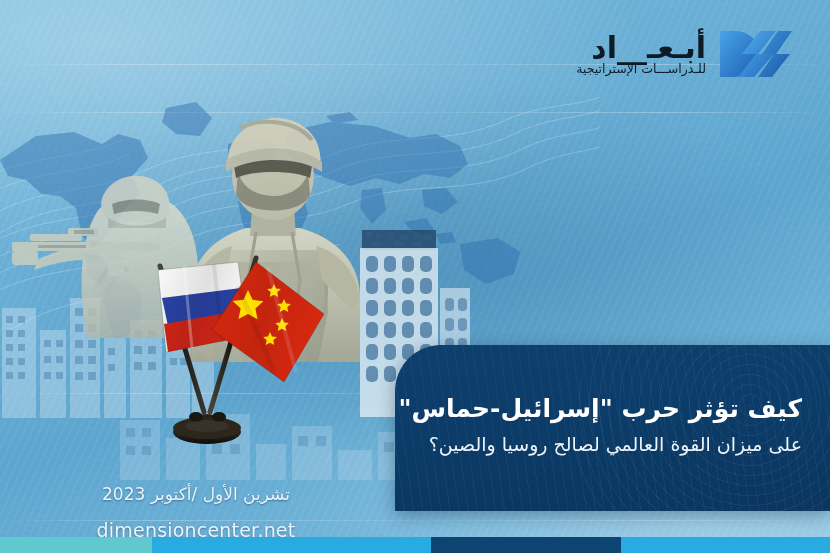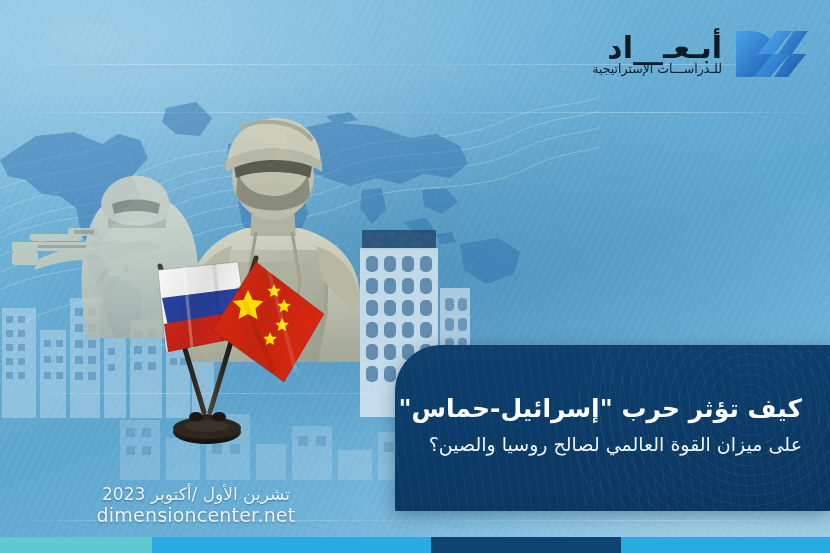--- a/index.html
+++ b/index.html
@@ -47,21 +47,21 @@
   #soldier{left:168px;top:112px;width:210px;height:250px;opacity:.92;}
   #city-left{left:0;top:268px;width:215px;height:150px;opacity:.62;}
   #tower{left:338px;top:222px;width:150px;height:195px;opacity:.88;}
   #city-bottom{left:120px;top:360px;width:330px;height:120px;opacity:.45;}
 
   
   #flags{position:absolute;left:88px;top:252px;width:240px;height:200px;pointer-events:none;}
 
   
   #logo{
-    position:absolute;right:20px;top:28px;
+    position:absolute;right:36px;top:28px;
     display:flex;align-items:center;gap:12px;direction:rtl;text-align:center;
   }
   #logo .words{display:flex;flex-direction:column;align-items:flex-start;line-height:1;}
   #logo .brand{
     font-size:30px;font-weight:700;color:#0d1b26;letter-spacing:1px;
     white-space:nowrap;
   }
   #logo .tagline{
     font-size:12.5px;font-weight:400;color:#0d1b26;margin-top:0;white-space:nowrap;
   }
@@ -105,21 +105,21 @@
   #meta{
     position:absolute;left:0;top:452px;width:392px;
     text-align:center;direction:rtl;
   }
   #meta .date{
     color:#e9f3fa;font-size:17px;font-weight:400;
     text-shadow:0 1px 2px rgba(10,40,70,.45);
     margin-top:32px;
   }
   #meta .url{
-    color:#eaf4fb;font-size:19px;font-weight:400;margin-top:0;direction:ltr;
+    color:#eaf4fb;font-size:19px;font-weight:400;margin-top:15px;direction:ltr;
     text-shadow:0 1px 2px rgba(10,40,70,.45);letter-spacing:.2px;
   }
 
   
   #bottombar{position:absolute;left:0;bottom:0;width:830px;height:16px;display:flex;}
   #bottombar span{display:block;height:100%;}
   .bseg0{width:25.2%;}
   .bseg1{width:22.9%;}
   .bseg2{width:33.6%;}
   .bseg3{width:18.3%;}

